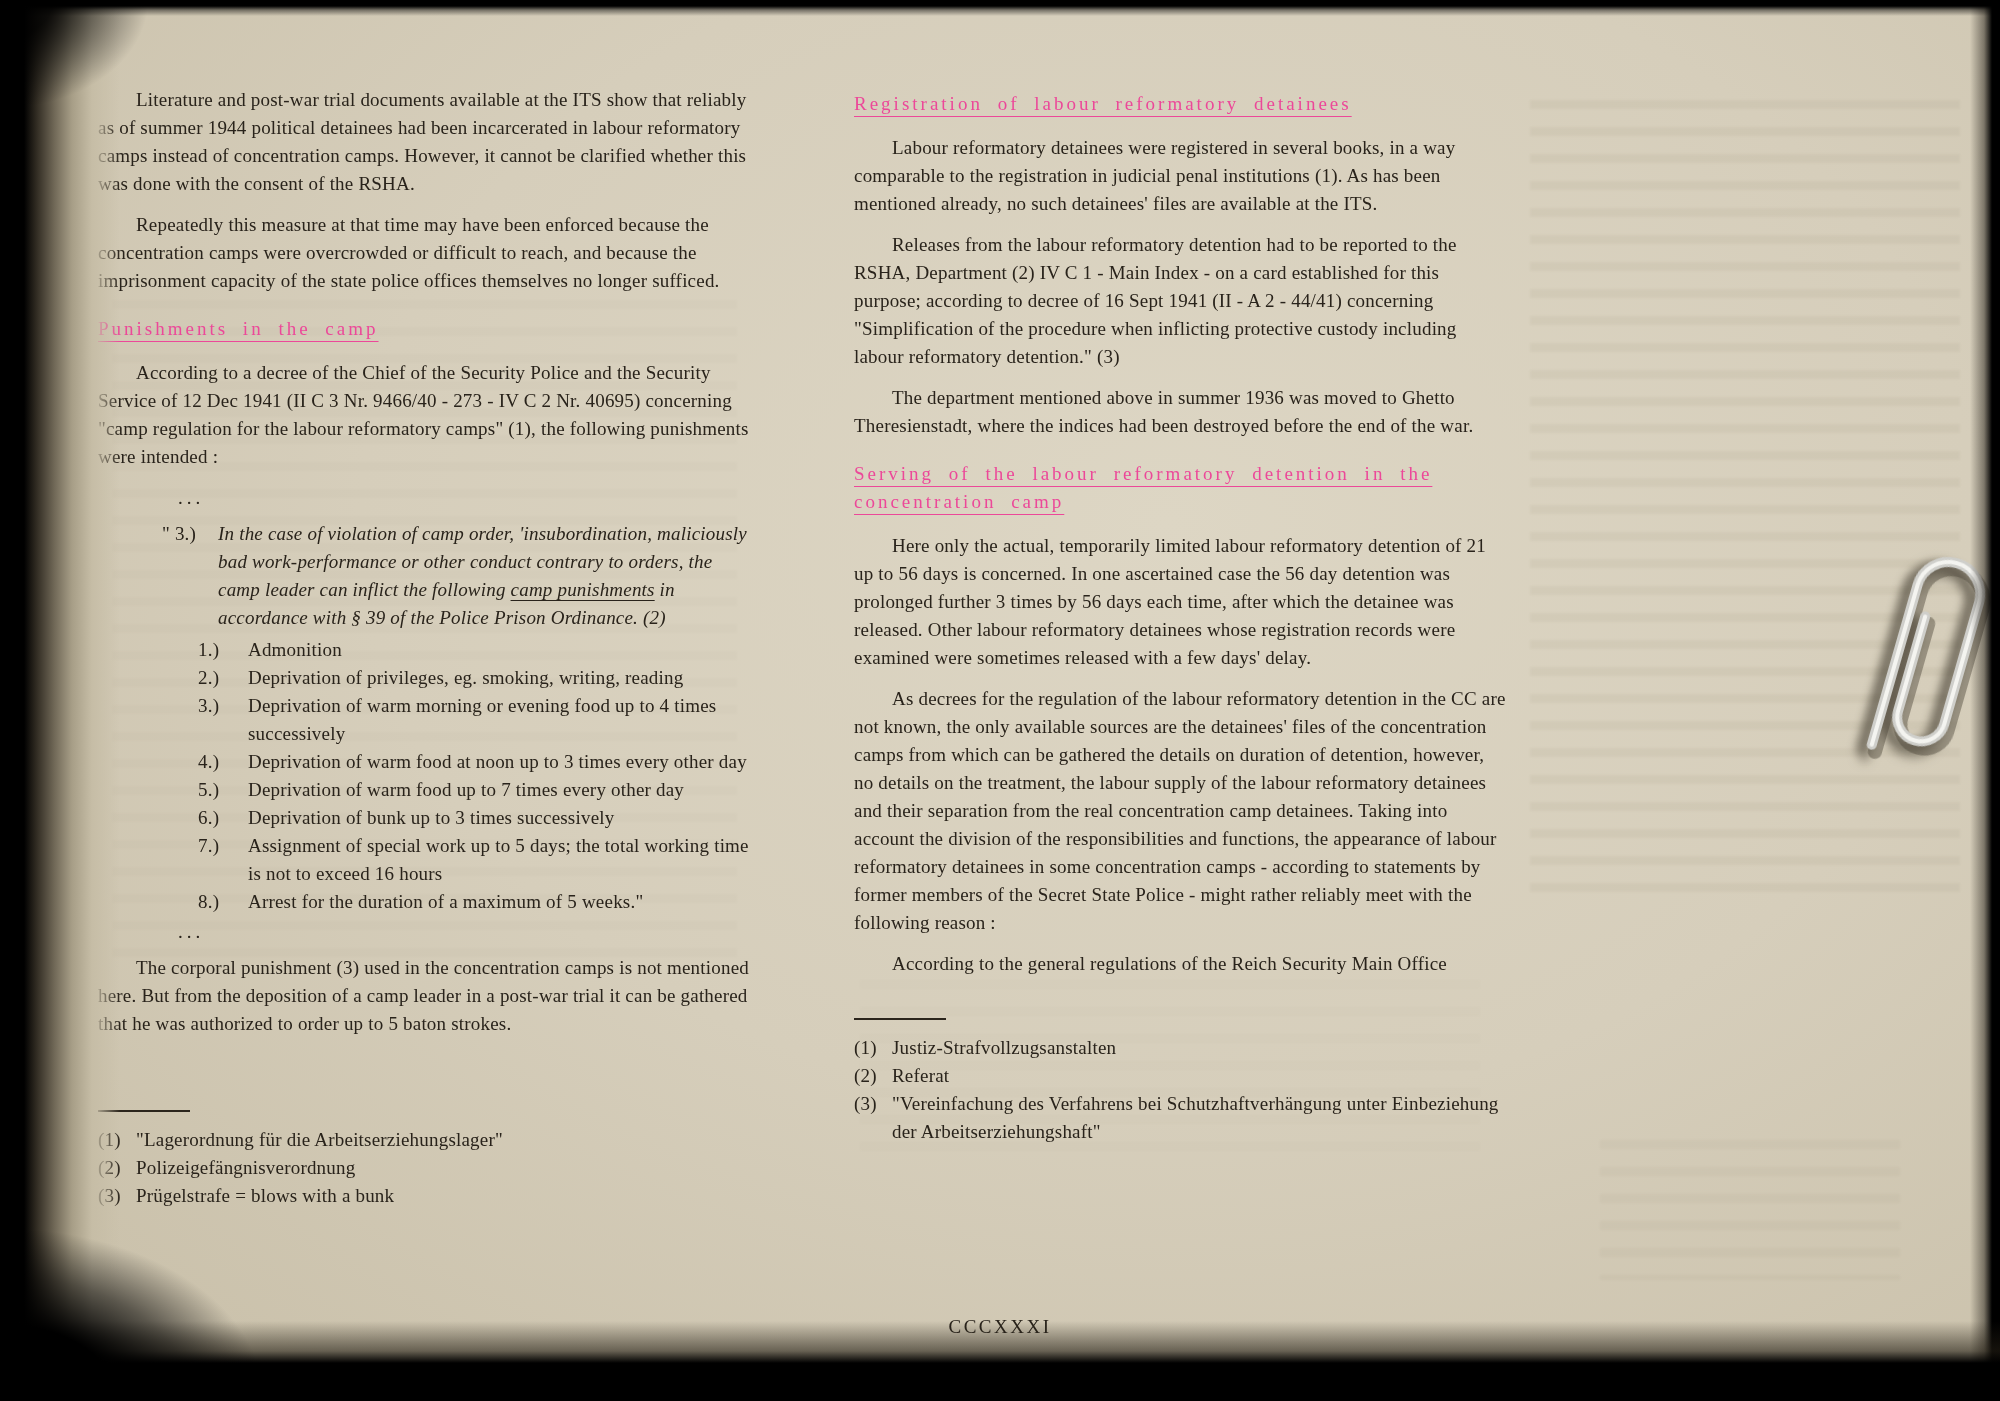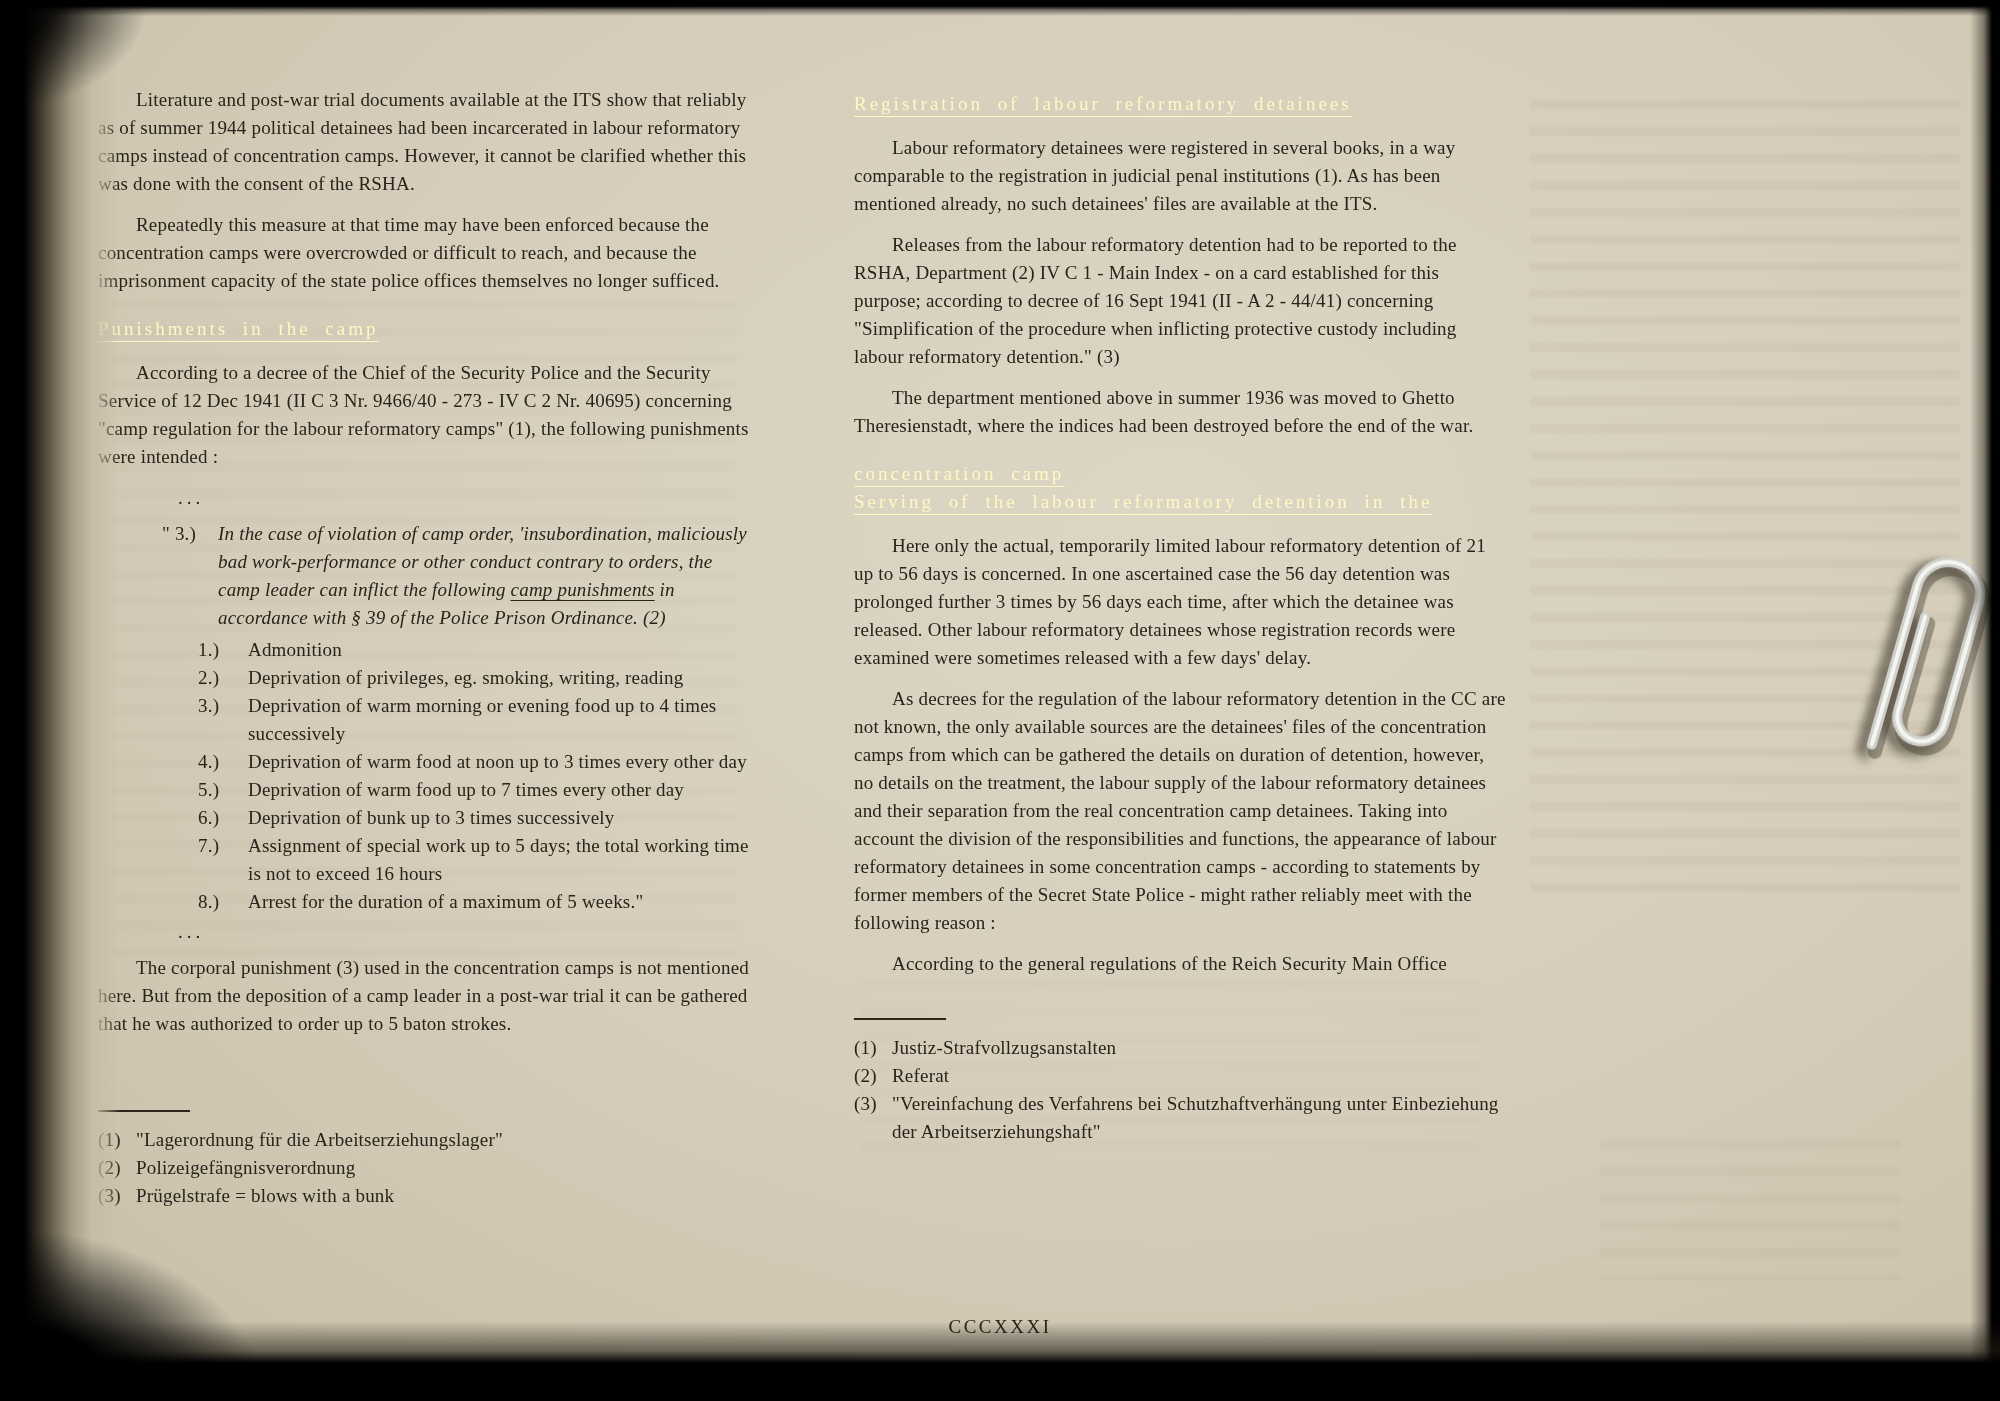--- a/index.html
+++ b/index.html
@@ -76,21 +76,21 @@
   .para { margin-bottom: 13px; }
   .indent { text-indent: 38px; }
 
   .heading {
     letter-spacing: 3px;
     word-spacing: 7px;
     text-decoration: underline;
     text-underline-offset: 6px;
     text-decoration-thickness: 1.4px;
     margin: 20px 0 16px 0;
-    color: #fef9c3;
+    color: #ec4899;
   }
   .heading.first { margin-top: 0; }
   .heading .hline { display: block; }
 
   .ellipsis { margin: 0 0 8px 80px; letter-spacing: 4px; }
 
   .quote { display: flex; margin: 0 0 4px 64px; }
   .quote-marker { flex: none; width: 56px; }
   .quote-body { flex: 1; font-style: italic; }
   .u {
@@ -221,22 +221,22 @@
 
     <div class="heading first">Registration of labour reformatory detainees</div>
 
     <p class="para indent">Labour reformatory detainees were registered in several books, in a way comparable to the registration in judicial penal institutions (1). As has been mentioned already, no such detainees' files are available at the ITS.</p>
 
     <p class="para indent">Releases from the labour reformatory detention had to be reported to the RSHA, Department (2) IV C 1 - Main Index - on a card established for this purpose; according to decree of 16 Sept 1941 (II - A 2 - 44/41) concerning "Simplification of the procedure when inflicting protective custody including labour reformatory detention." (3)</p>
 
     <p class="para indent">The department mentioned above in summer 1936 was moved to Ghetto Theresienstadt, where the indices had been destroyed before the end of the war.</p>
 
     <div class="heading">
+      <span class="hline">Serving of the labour reformatory detention in the</span>
       <span class="hline">concentration camp</span>
-      <span class="hline">Serving of the labour reformatory detention in the</span>
     </div>
 
     <p class="para indent">Here only the actual, temporarily limited labour reformatory detention of 21 up to 56 days is concerned. In one ascertained case the 56 day detention was prolonged further 3 times by 56 days each time, after which the detainee was released. Other labour reformatory detainees whose registration records were examined were sometimes released with a few days' delay.</p>
 
     <p class="para indent">As decrees for the regulation of the labour reformatory detention in the CC are not known, the only available sources are the detainees' files of the concentration camps from which can be gathered the details on duration of detention, however, no details on the treatment, the labour supply of the labour reformatory detainees and their separation from the real concentration camp detainees. Taking into account the division of the responsibilities and functions, the appearance of labour reformatory detainees in some concentration camps - according to statements by former members of the Secret State Police - might rather reliably meet with the following reason :</p>
 
     <p class="para indent">According to the general regulations of the Reich Security Main Office</p>
 
     <div class="footnotes footnotes-right">
       <div class="fn-rule"></div>

